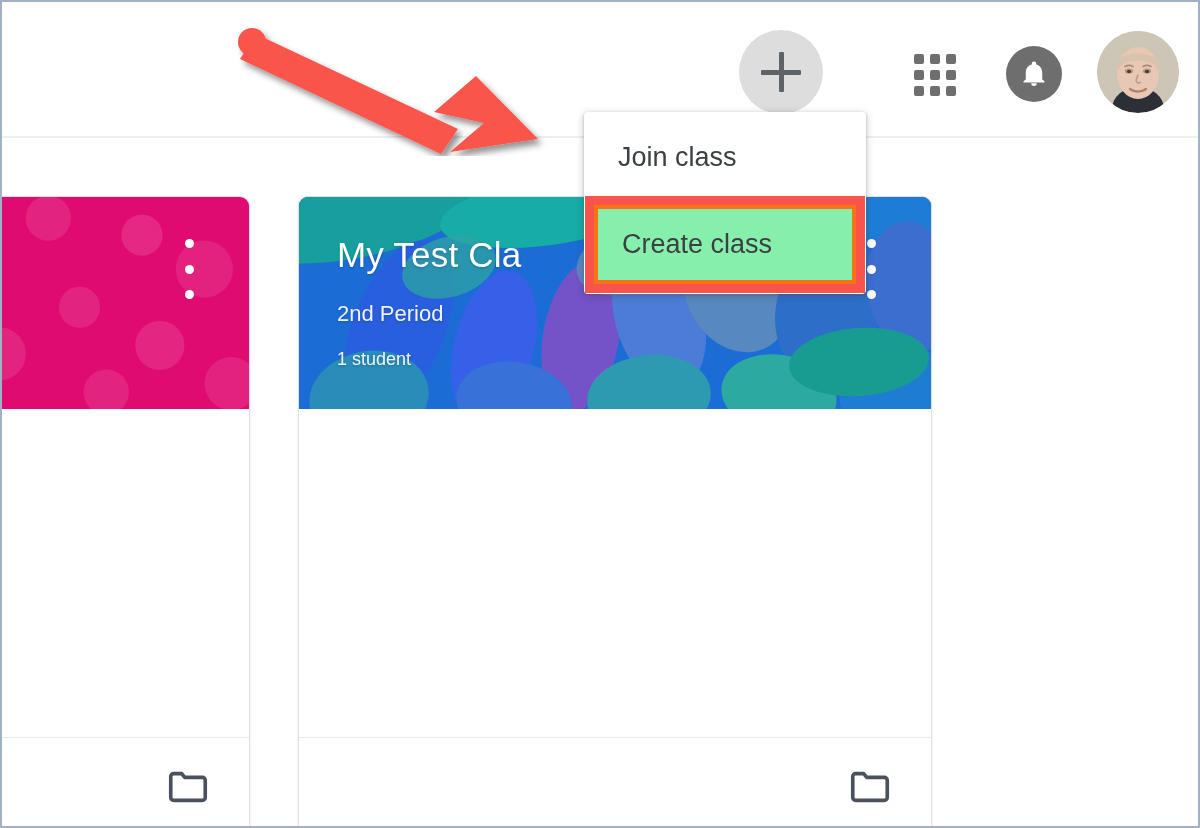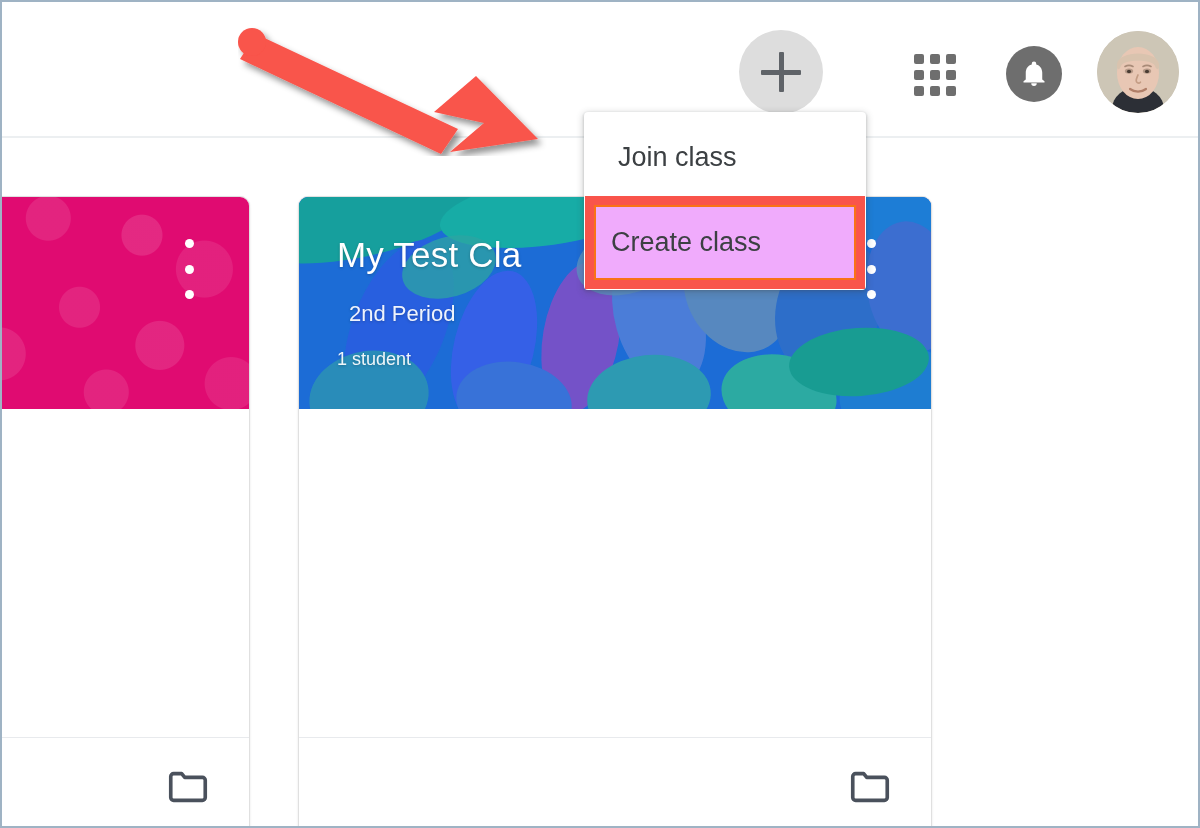--- a/index.html
+++ b/index.html
@@ -186,21 +186,21 @@
     position: absolute;
     left: 38px; top: 38px;
     font-size: 35px;
     color: #ffffff;
     white-space: nowrap;
     letter-spacing: .2px;
     text-shadow: 0 1px 3px rgba(0,0,0,.22);
   }
   .hero-sub {
     position: absolute;
-    left: 50px; top: 104px;
+    left: 38px; top: 104px;
     font-size: 22px;
     color: rgba(255,255,255,.93);
     white-space: nowrap;
     text-shadow: 0 1px 3px rgba(0,0,0,.22);
   }
   .hero-meta {
     position: absolute;
     left: 38px; top: 152px;
     font-size: 18px;
     color: rgba(255,255,255,.93);
@@ -266,23 +266,23 @@
     padding: 22px 0 22px 34px;
     white-space: nowrap;
     cursor: pointer;
     box-sizing: border-box;
   }
   #menu-create-wrap {
     position: relative;
     margin: 10px 10px 0 10px;
   }
   #menu-create-wrap .menu-item {
-    padding: 20px 0 20px 15px;
-    border: 2px solid #f97316;
-    background: #f0abfc;
+    padding: 20px 0 20px 24px;
+    border: 4px solid #f97316;
+    background: #86efac;
   }
   
   .highlight-box {
     position: absolute;
     left: -9px; top: -9px;
     right: -9px; bottom: -9px;
     border: 9px solid #f9544b;
     box-sizing: border-box;
     pointer-events: none;
   }

